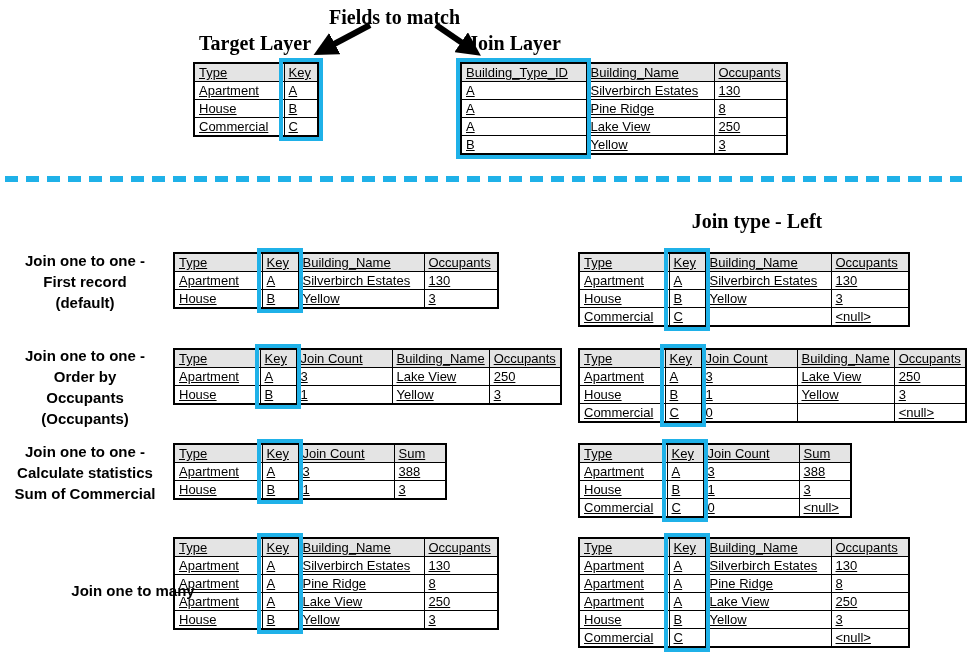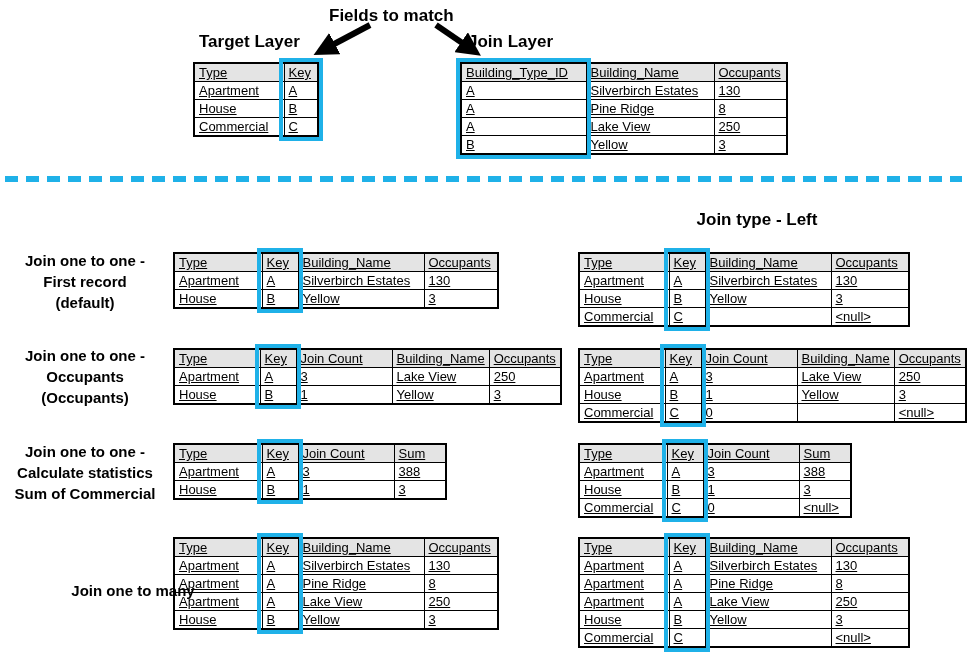--- a/index.html
+++ b/index.html
@@ -1,21 +1,21 @@
 <!DOCTYPE html>
 <html style="--accent: #1FB1E8; --hdrbg: #E4E4E4; --line: #000000;"><head>
 <meta charset="utf-8">
 <style>
   :root { --accent:#1FB1E8; --hdrbg:#E4E4E4; --line:#000; }
   html,body { margin:0; padding:0; background:#fff; }
   .canvas {
     position:relative; width:967px; height:652px; overflow:hidden;
     font-family:"Liberation Sans", sans-serif; color:#000; background:#fff;
   }
-  .hdr { position:absolute; font-weight:bold; font-size:17px; white-space:nowrap; }
+  .hdr { position:absolute; font-weight:bold; font-size:20px; white-space:nowrap;font-family:Liberation Serif, serif; }
   .hdr.centered { text-align:center; }
   .rowlabel { position:absolute; left:0; width:170px; text-align:center;
               font-weight:bold; font-size:15px; line-height:21px; }
   .tblwrap { position:absolute;text-decoration:underline; }
   .tblwrap table { border-collapse:collapse; border:2px solid var(--line); table-layout:fixed; }
   .tblwrap th, .tblwrap td {
     border:1px solid var(--line); height:17px; padding:0 4px;
     font-size:13px; font-weight:normal; text-align:left; white-space:nowrap; overflow:hidden;
   }
   .tblwrap th { background:var(--hdrbg); }
@@ -192,20 +192,21 @@
             <td></td>
             <td>&lt;null&gt;</td>
           </tr>
         </tbody>
       </table>
       <div class="hl" style="left: 86px; top: -4px; width: 38px; height: 75px;"></div>
     </div>
 
   <div class="rowlabel" style="top:345px;">
       <div>Join one to one -</div>
+      <div>Order by</div>
       <div>Occupants</div>
       <div>(Occupants)</div>
     </div>
   <div class="tblwrap" style="left:173px; top:348px;">
       <table>
         <colgroup>
           <col style="width: 86px;">
           <col style="width: 36px;">
           <col style="width: 96px;">
           <col style="width: 92px;">

